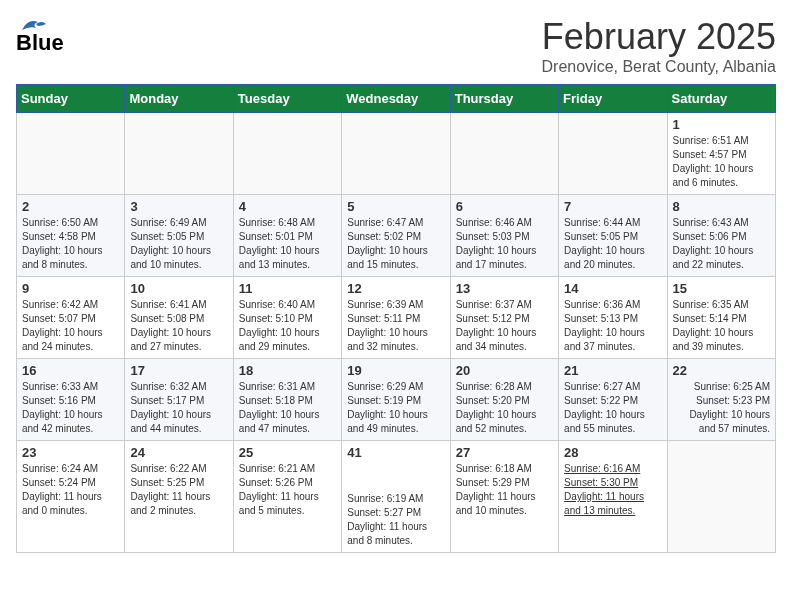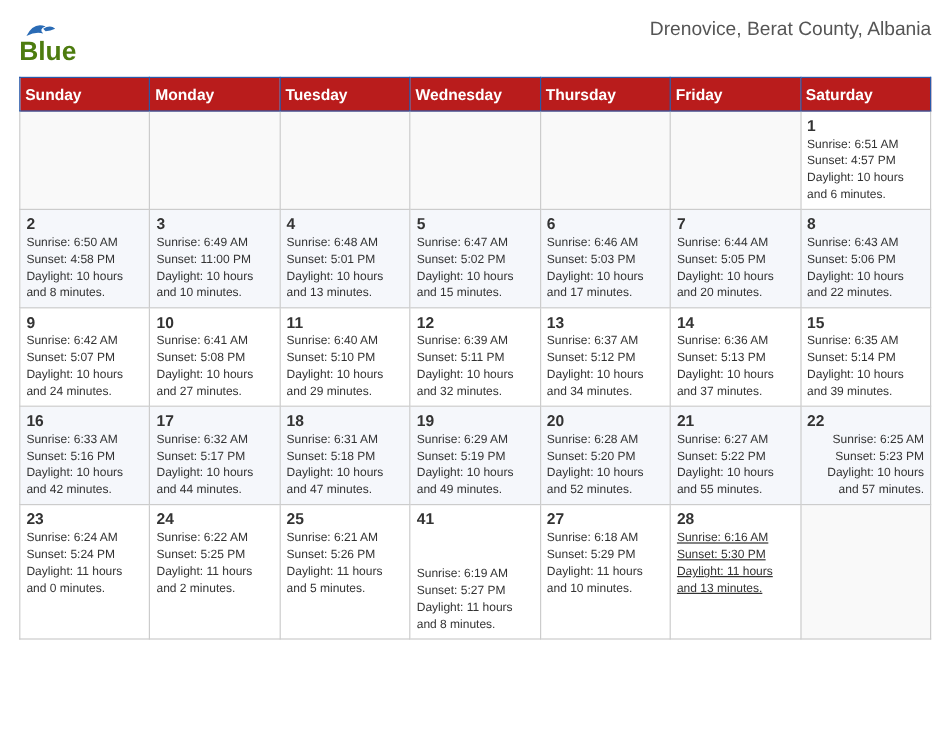--- a/index.html
+++ b/index.html
@@ -32,21 +32,21 @@
     .location {
       font-size: 16px;
       color: #555;
     }
     table {
       width: 100%;
       border-collapse: collapse;
       font-size: 11px;
     }
     thead tr {
-      background-color: #b91c1c;
+      background-color: #15803d;
       color: #fff;
     }
     thead th {
       padding: 6px 4px;
       text-align: left;
       font-weight: bold;
       font-size: 13px;
       border: 1px solid #2a5aaa;
     }
     tbody tr {
@@ -83,23 +83,24 @@
 <body>
 
 <div class="header-area">
   <div class="logo">
     <div style="display:flex;align-items:center;">
       <svg width="28" height="18" viewBox="0 0 28 18" style="margin-left:2px;">
         <path d="M4 14 Q10 2 20 6 Q14 8 18 12 Q12 10 4 14Z" fill="#2a6bb5"></path>
         <path d="M18 8 Q24 4 28 8 Q24 10 20 10Z" fill="#2a6bb5"></path>
       </svg>
     </div>
-    <span style="font-size:22px;font-weight:bold;color:#4d7c0f;margin-top:-4px;">Blue</span>
+    <span style="font-size:22px;font-weight:bold;color:#000000;margin-top:-4px;">Blue</span>
   </div>
   <div class="title-area">
+    <div class="month-year">February 2025</div>
     <div class="location">Drenovice, Berat County, Albania</div>
   </div>
 </div>
 
 <table>
   <thead>
     <tr>
     <th>Sunday</th>
         <th>Monday</th>
         <th>Tuesday</th>
@@ -127,21 +128,21 @@
       <tr>
         <td>
           <span class="day-num">2</span>
           <div class="day-info" style="white-space: pre-line;">Sunrise: 6:50 AM
 Sunset: 4:58 PM
 Daylight: 10 hours and 8 minutes.</div>
         </td>
         <td>
           <span class="day-num">3</span>
           <div class="day-info" style="white-space: pre-line;">Sunrise: 6:49 AM
-Sunset: 11:00 PM
+Sunset: 5:05 PM
 Daylight: 10 hours and 10 minutes.</div>
         </td>
         <td>
           <span class="day-num">4</span>
           <div class="day-info" style="white-space: pre-line;">Sunrise: 6:48 AM
 Sunset: 5:01 PM
 Daylight: 10 hours and 13 minutes.</div>
         </td>
         <td>
           <span class="day-num">5</span>

